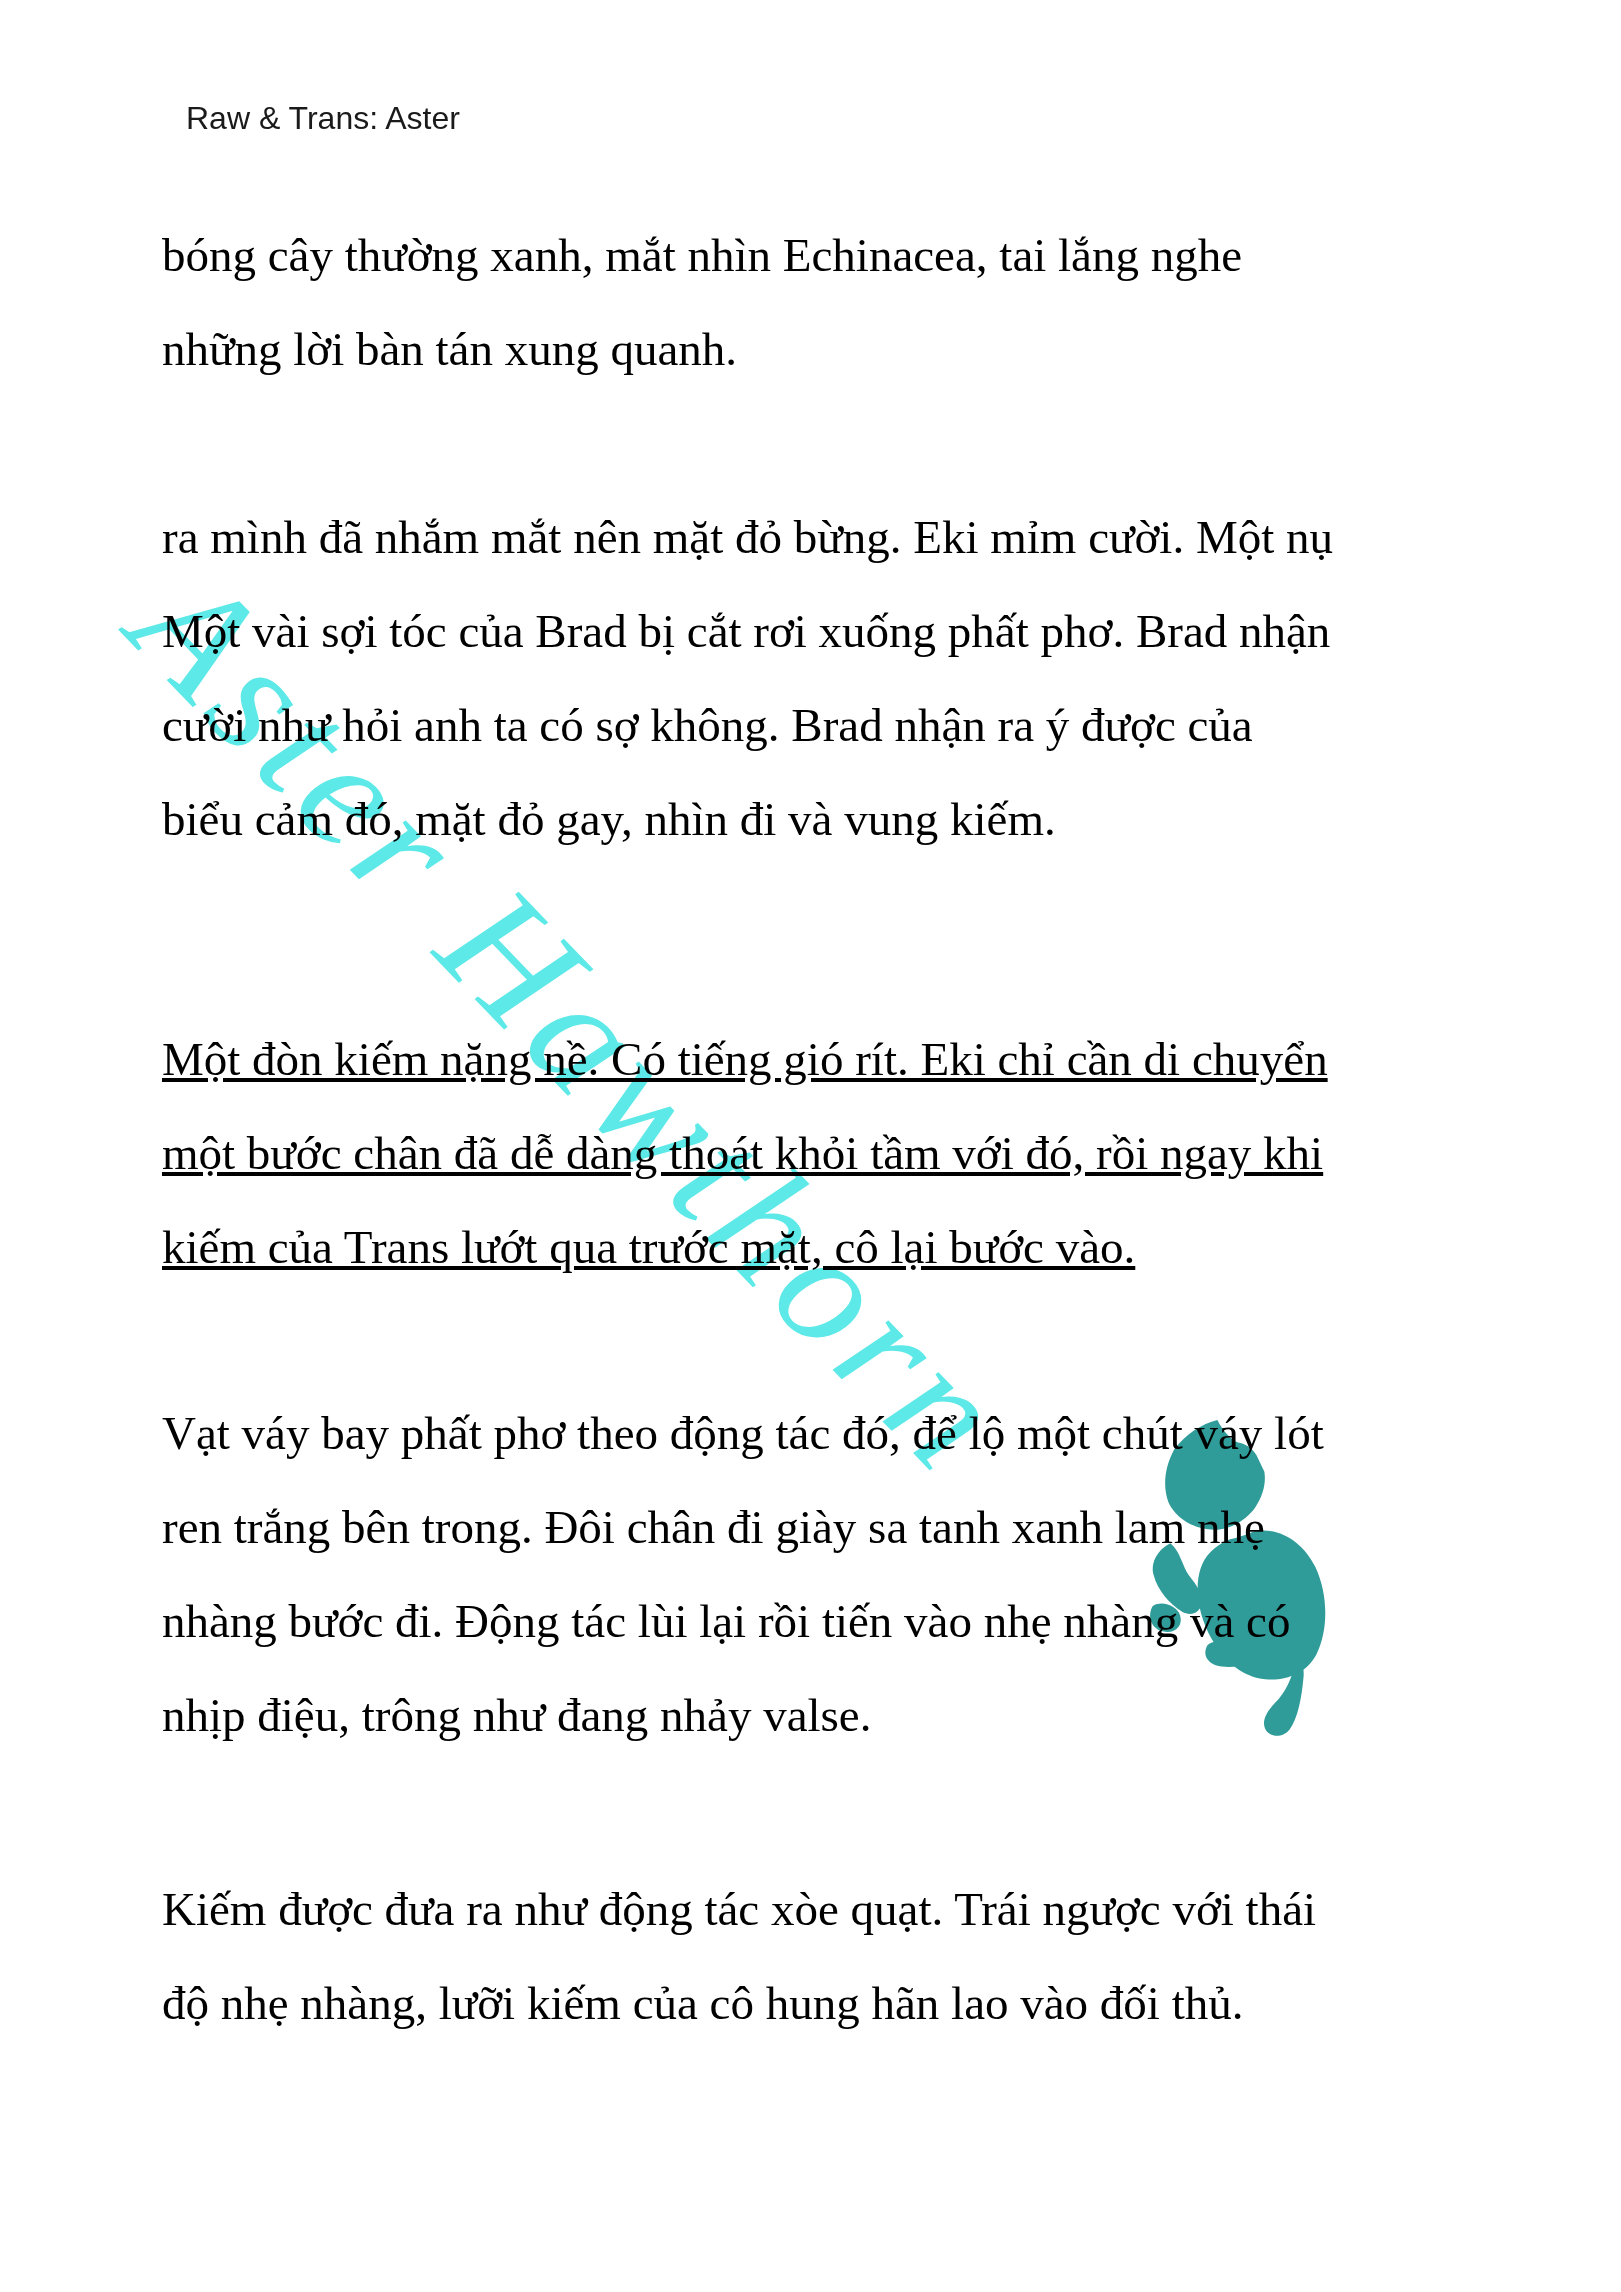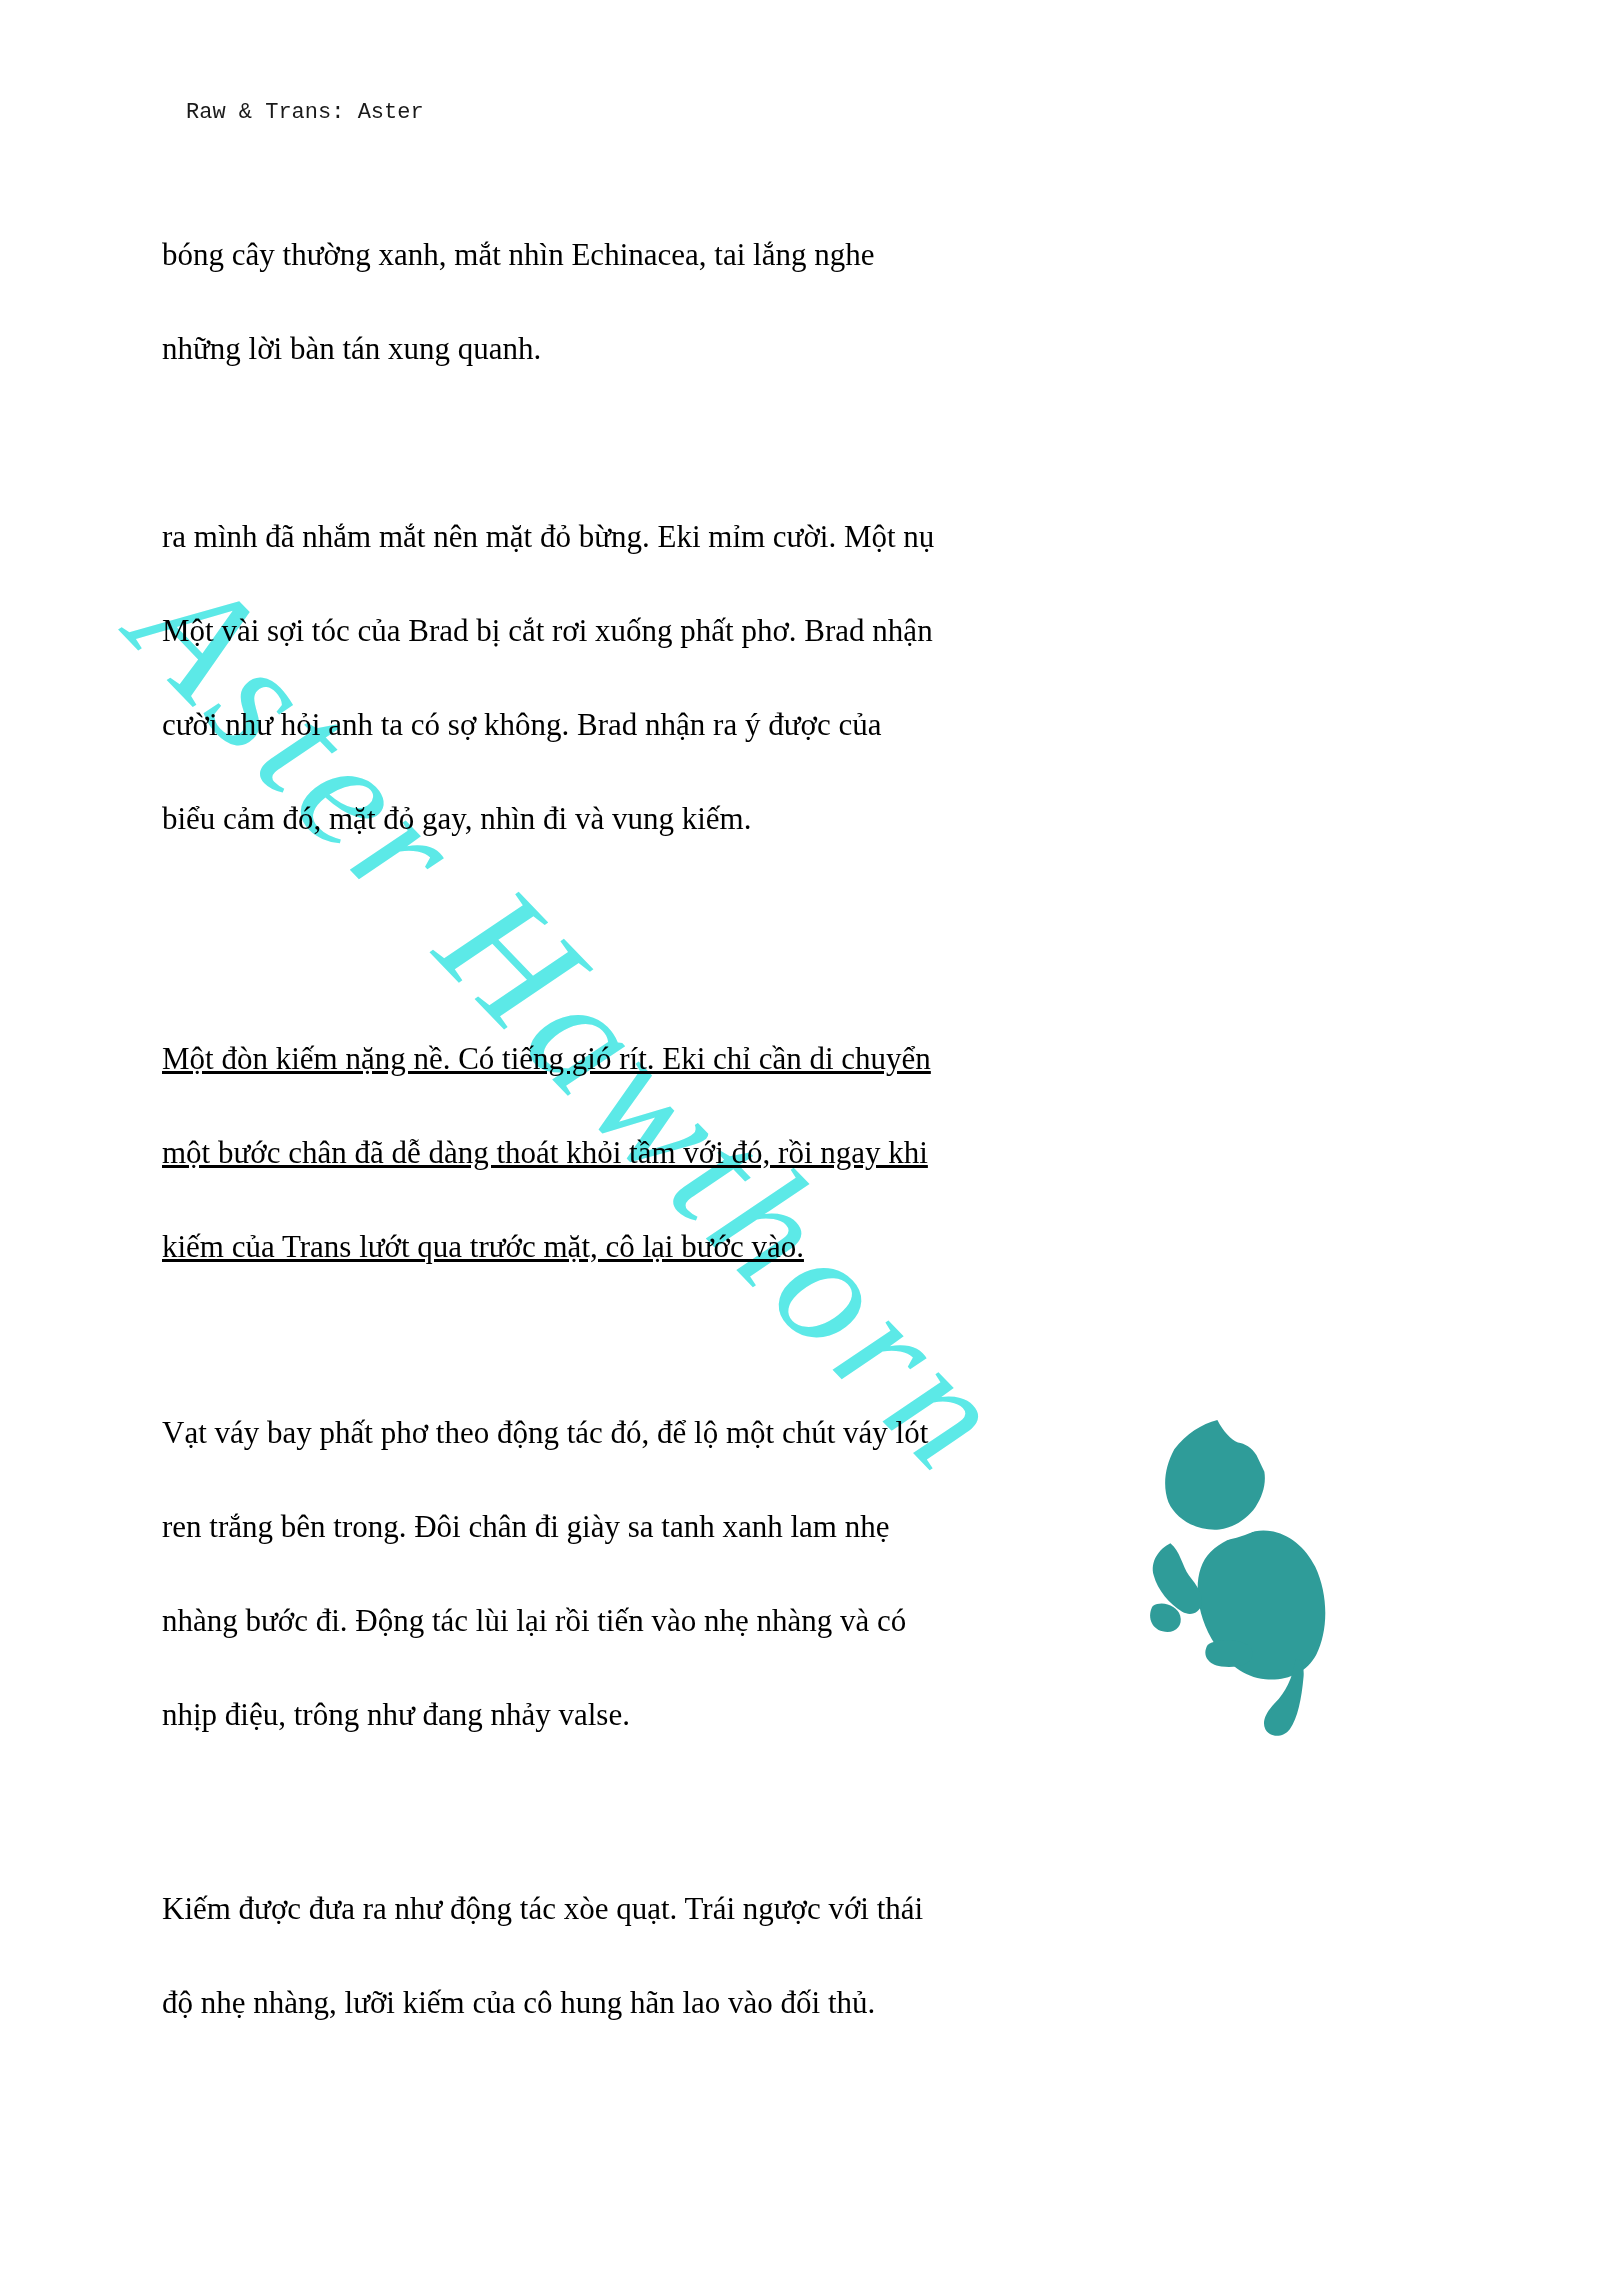--- a/index.html
+++ b/index.html
@@ -17,22 +17,22 @@
     margin:0 auto;
     background:var(--bg);
     overflow:hidden;
     font-family:"Liberation Serif", serif;
     color:var(--ink);
   }
   .doc-header{
     position:absolute;
     left:186px;
     top:100px;
-    font-family:Liberation Mono, monospace;
-    font-size:22px;
+    font-family:Liberation Sans, sans-serif;
+    font-size:32px;
     color:#1a1a1a;
     z-index:3;
     white-space:nowrap;
   }
   .watermark{
     position:absolute;
     left:230px;
     top:534px;
     transform:rotate(46deg);
     transform-origin:0 0;
@@ -54,21 +54,21 @@
     z-index:2;
     color:var(--cat);
   }
   .para{
     position:absolute;
     left:162px;
     width:1392px;
     z-index:3;
   }
   .line{
-    font-size:31px;
+    font-size:47px;
     line-height:94px;
     white-space:nowrap;
   }
   .p1{top:208px;}
   .p2{top:490px;}
   .p3{top:1012px;text-decoration:underline;}
   .p4{top:1386px;}
   .p5{top:1862px;}
 </style>
 </head>

